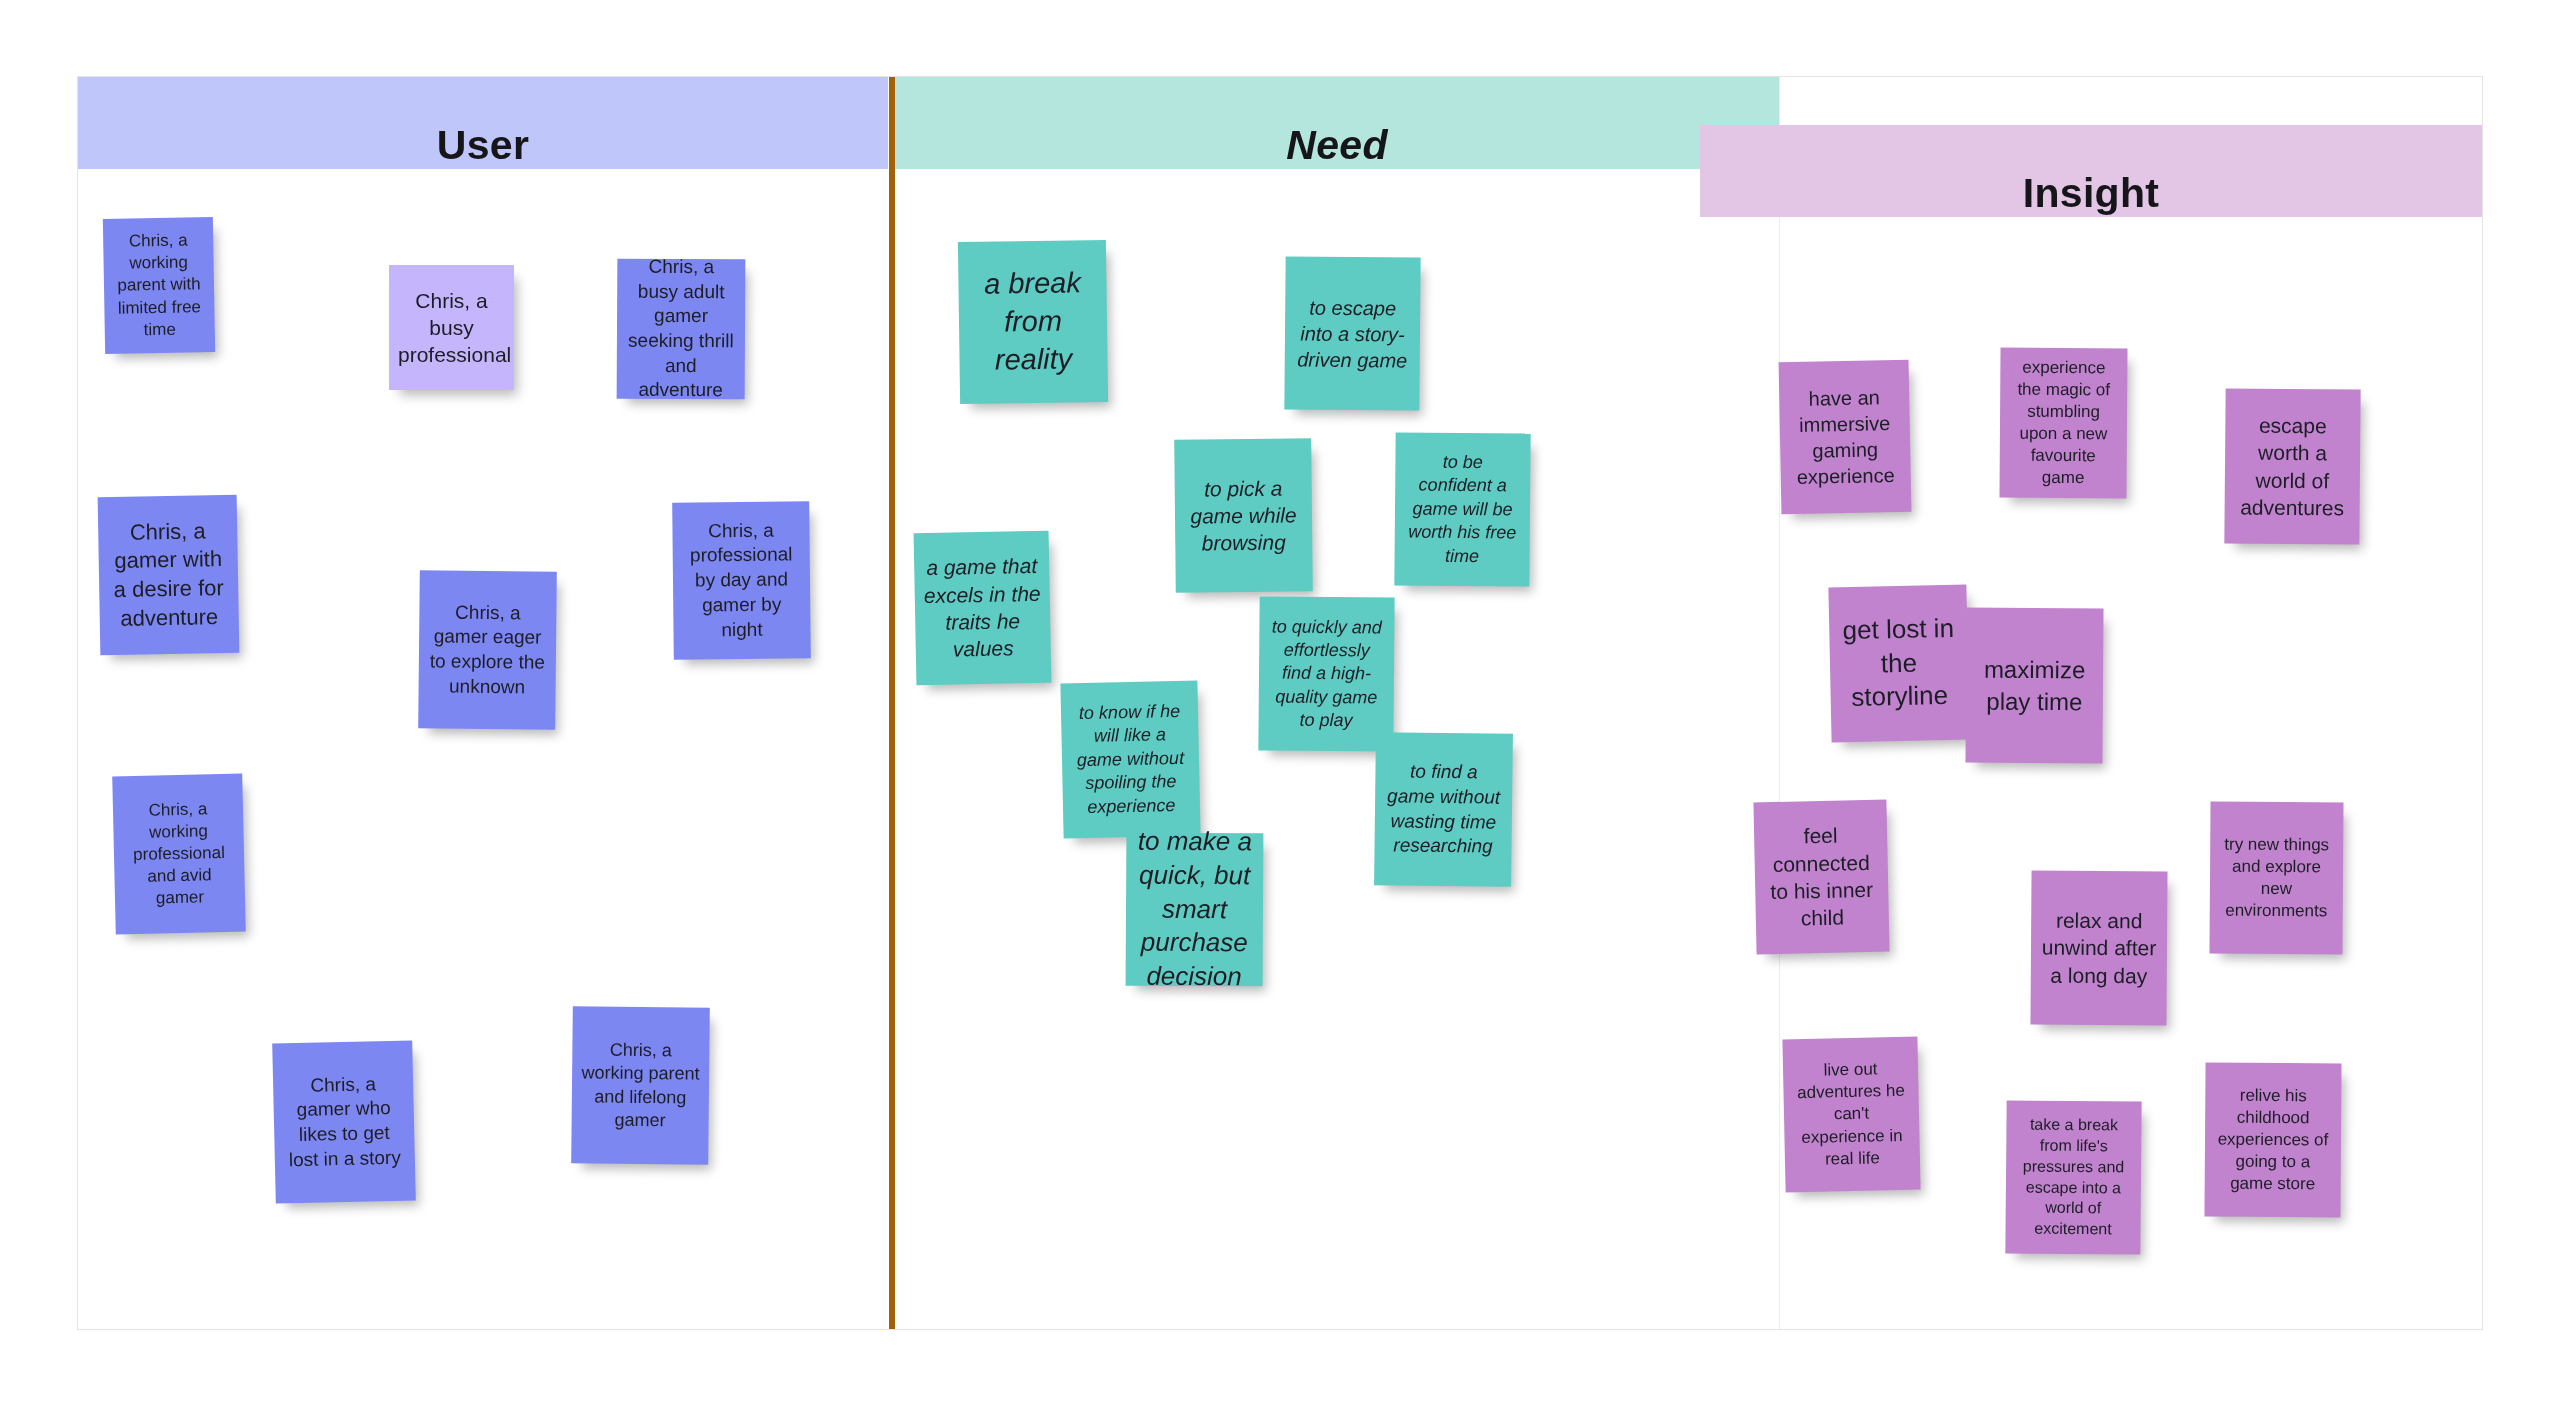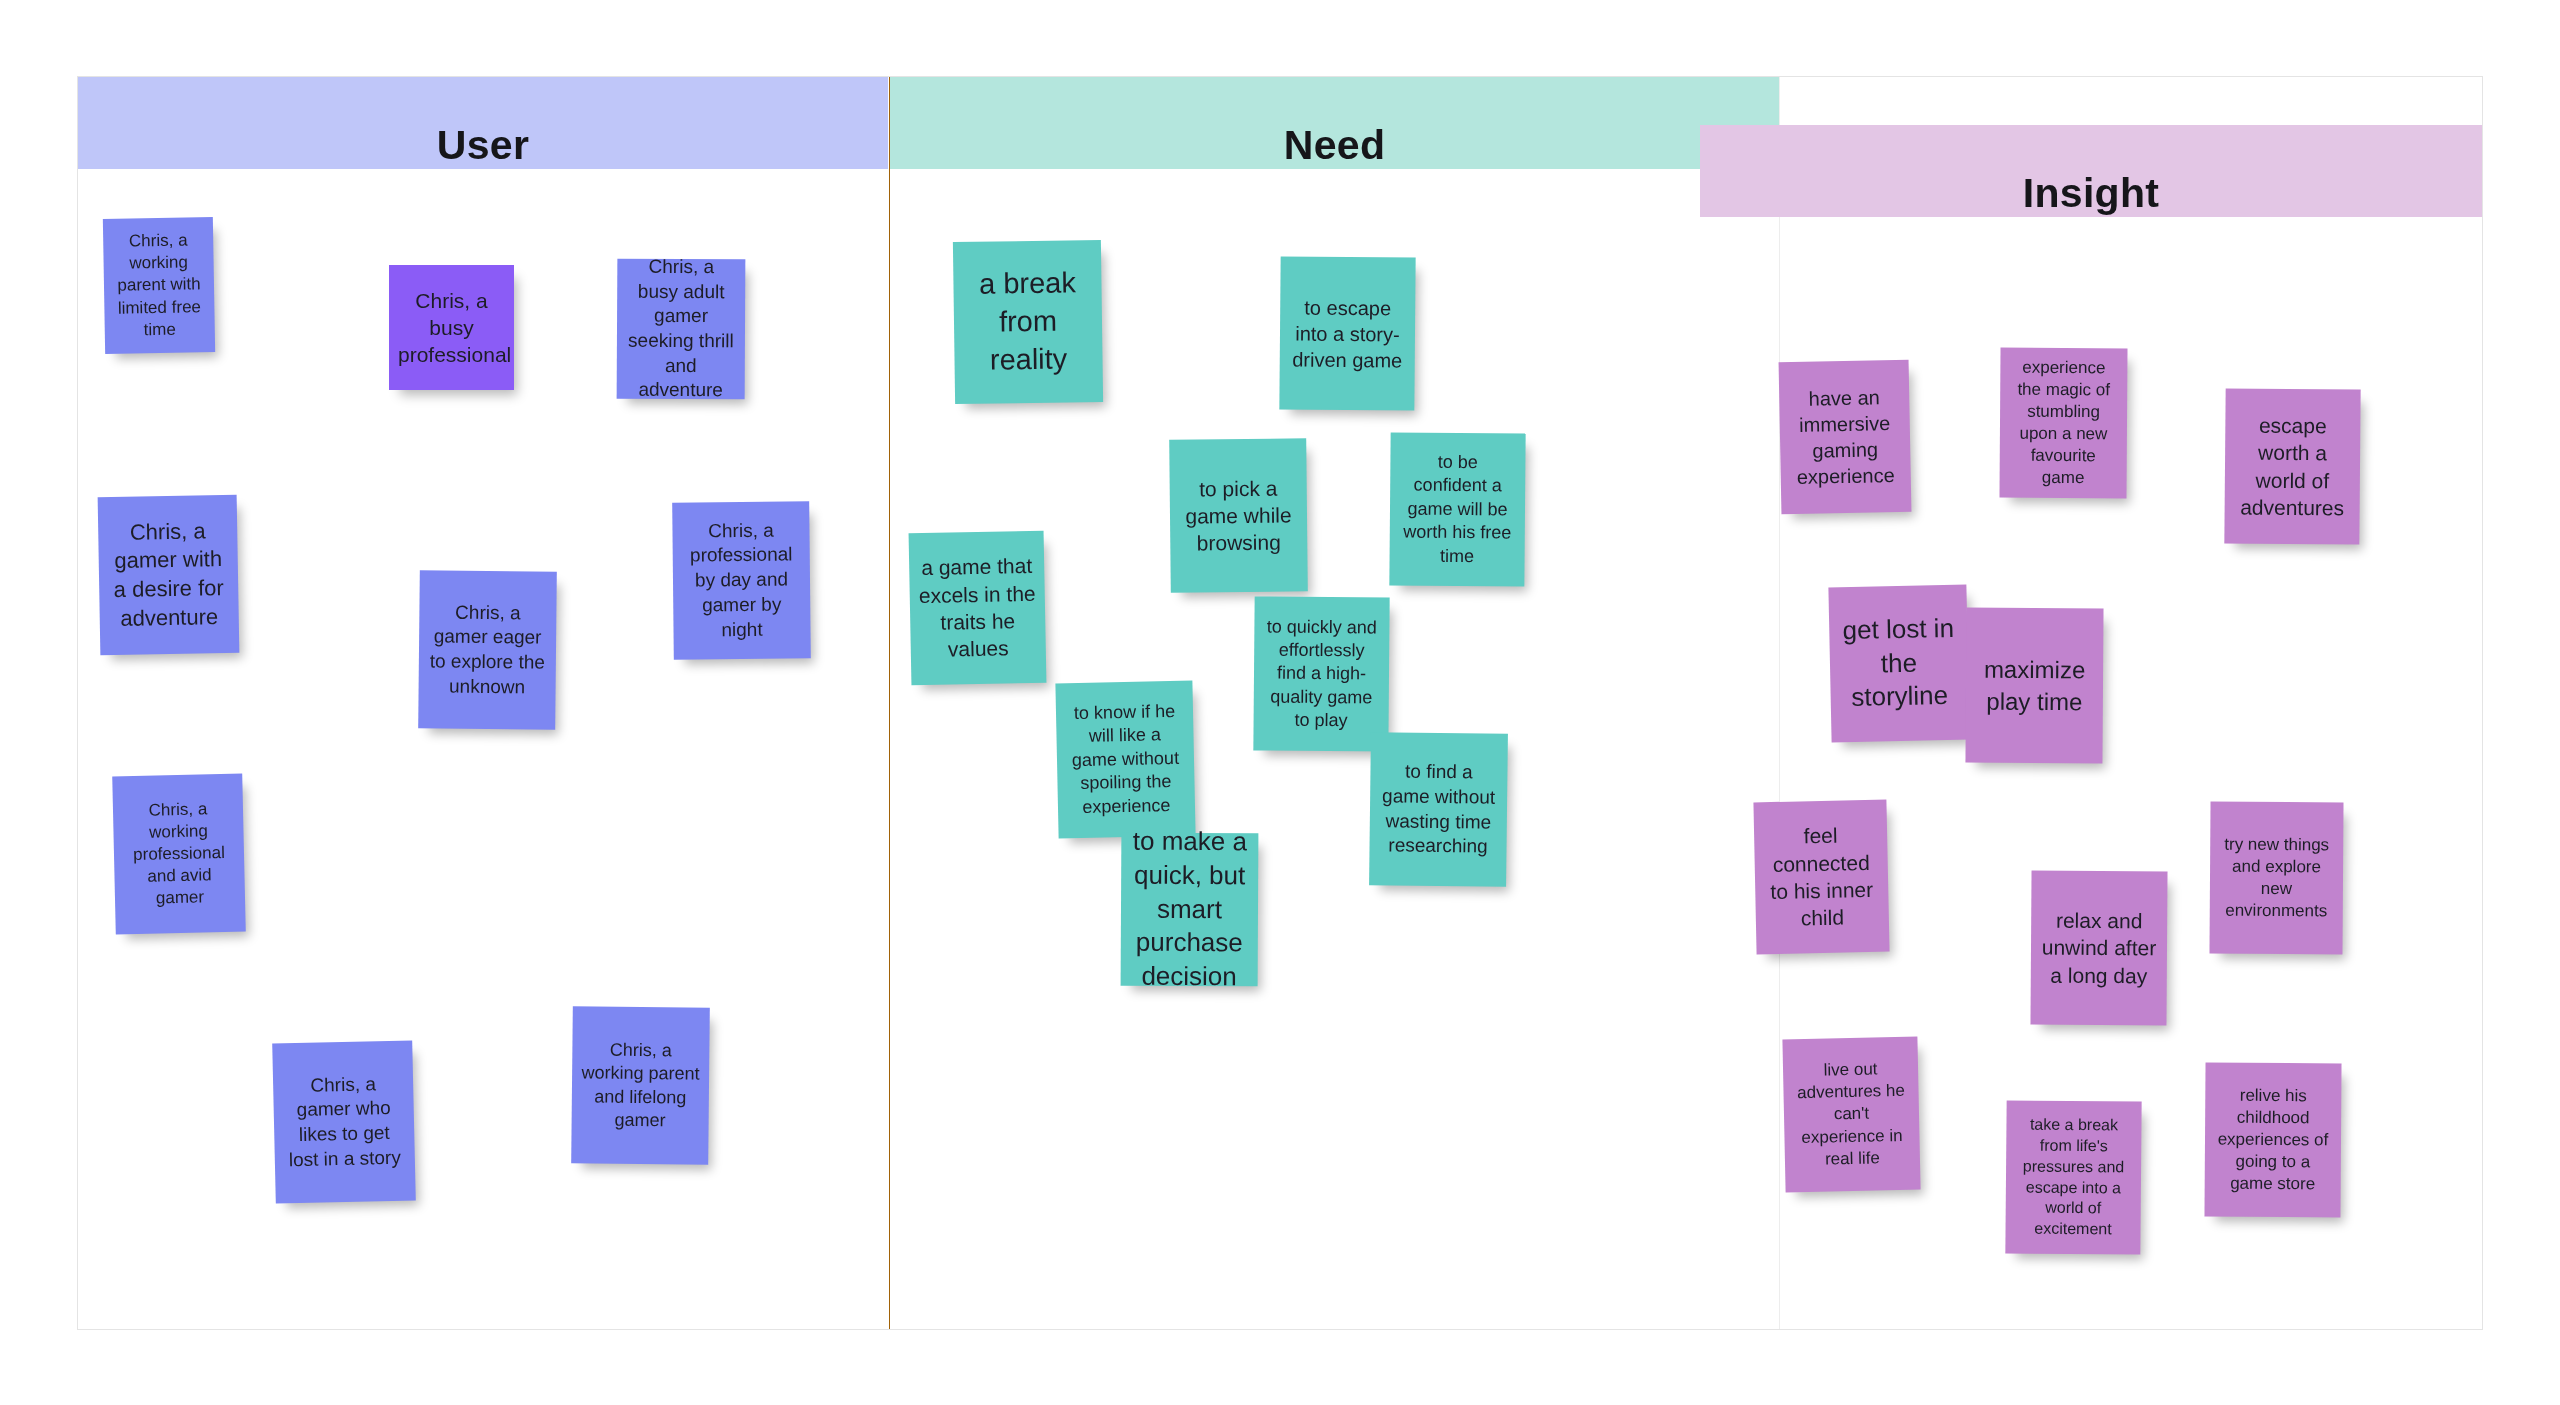--- a/index.html
+++ b/index.html
@@ -25,21 +25,21 @@
     background: #ffffff;
   }
 
   .column {
     position: absolute;
     top: 0;
     height: 100%;
     box-sizing: border-box;
   }
   .col-0 { left: 0px;    width: 810px; }
-  .col-1 { left: 811px;  width: 891px; border-left: 1px solid #a16207; border-right: 1px solid #ededed; }
+  .col-1 { left: 811px;  width: 891px; border-left: 6px solid #a16207; border-right: 1px solid #ededed; font-style: italic; }
   .col-2 { left: 1622px; width: 782px; }
 
   .col-header {
     position: absolute;
     left: 0; top: 0;
     width: 100%;
     height: 92px;
     display: flex;
     align-items: flex-end;
     justify-content: center;
@@ -80,21 +80,21 @@
 
 <div id="board" style="background: rgb(255, 255, 255); border-color: rgb(228, 228, 228);">
     <div class="column col-0">
       <div class="col-header" style="background: rgb(191, 198, 249);">
         <div class="title">User</div>
       </div>
       <div class="notes-area">
         <div class="note" style="left: 26px; top: 49px; width: 110px; height: 135px; background: rgb(125, 135, 242); font-size: 17px; transform: rotate(-1deg);">
           <span>Chris, a working parent with limited free time</span>
         </div>
-        <div class="note" style="left: 311px; top: 96px; width: 125px; height: 125px; background: #8b5cf6; font-size: 21px; transform: rotate(0deg);">
+        <div class="note" style="left: 311px; top: 96px; width: 125px; height: 125px; background: #c4b5fd; font-size: 21px; transform: rotate(0deg);">
           <span>Chris, a busy professional</span>
         </div>
         <div class="note" style="left: 539px; top: 90px; width: 128px; height: 140px; background: rgb(125, 135, 242); font-size: 19px; transform: rotate(0.3deg);">
           <span>Chris, a busy adult gamer seeking thrill and adventure</span>
         </div>
         <div class="note" style="left: 21px; top: 327px; width: 139px; height: 158px; background: rgb(125, 135, 242); font-size: 22px; transform: rotate(-1deg);">
           <span>Chris, a gamer with a desire for adventure</span>
         </div>
         <div class="note" style="left: 341px; top: 402px; width: 137px; height: 158px; background: rgb(125, 135, 242); font-size: 19px; transform: rotate(0.6deg);">
           <span>Chris, a gamer eager to explore the unknown</span>

